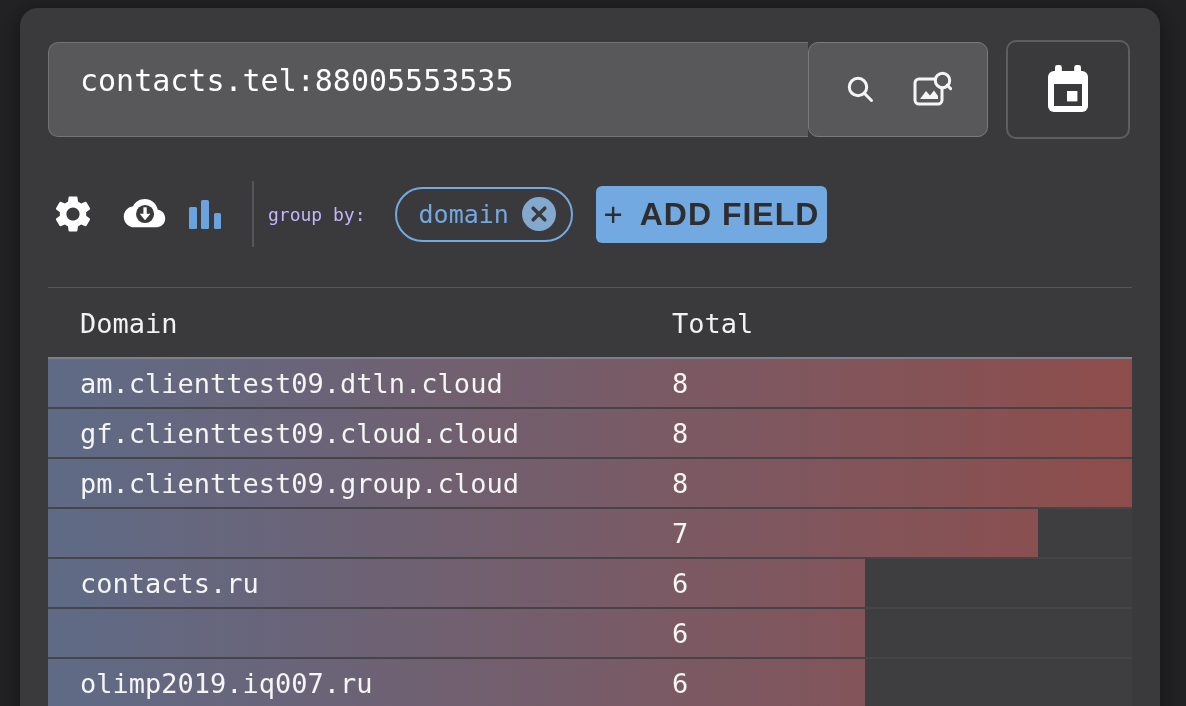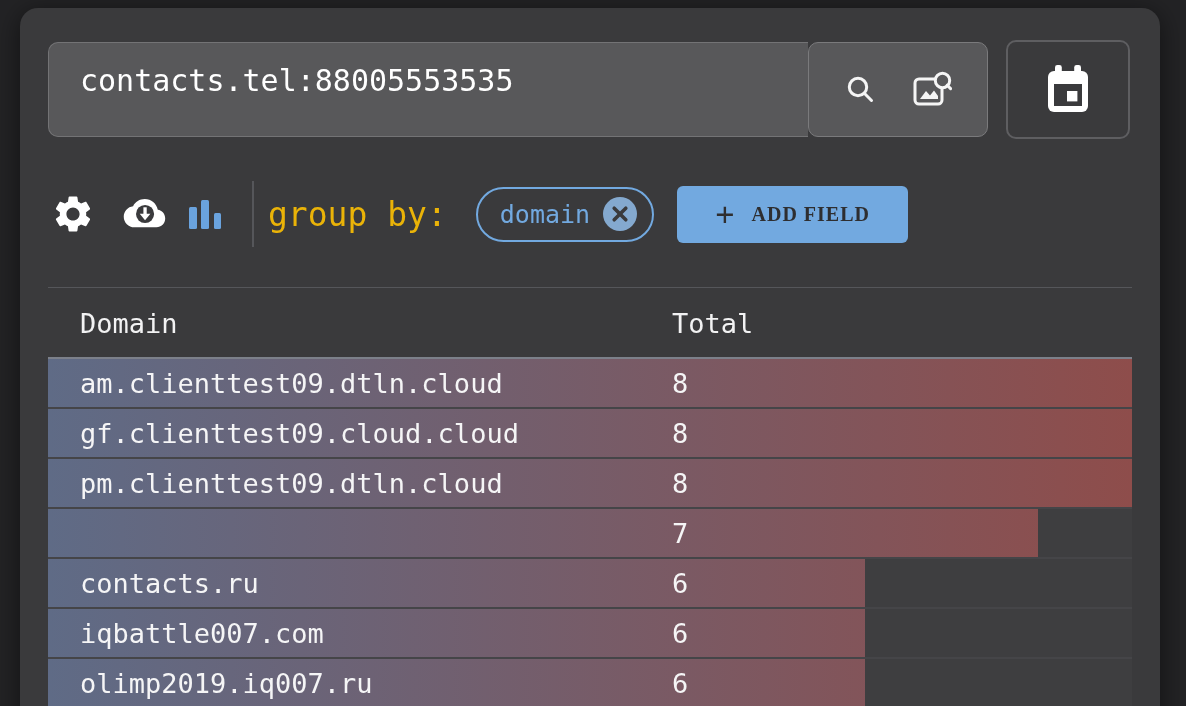--- a/index.html
+++ b/index.html
@@ -57,38 +57,38 @@
     position:absolute;left:31px;top:172px;height:68px;
     display:flex;align-items:center;
   }
   .tb-icon{margin-right:0;}
   .gap25{margin-left:25px;}
   .gap22{margin-left:22px;}
   .vdivider{
     width:2px;height:66px;background:#55565a;margin-left:30px;flex:none;
   }
   .groupby{
-    margin-left:14px;color:#eab308;font-size:33px;white-space:pre;
+    margin-left:14px;color:#c4b5fd;font-size:18px;white-space:pre;
   }
   .chip{
     margin-left:29px;height:55px;
     border:2px solid var(--accent);border-radius:28px;
     display:flex;align-items:center;
     padding:0 15px 0 22px;cursor:pointer;background:transparent;
   }
   .chip-label{color:var(--accent);font-size:25px;margin-right:13px;}
   .chip-x{display:flex;align-items:center;cursor:pointer;}
   .add-field{
     margin-left:23px;height:57px;width:231px;
     background:var(--accent);border:none;border-radius:6px;
     display:flex;align-items:center;justify-content:center;
     cursor:pointer;color:var(--dark-txt);
   }
   .add-field .plus{font-size:33px;font-weight:400;margin-right:17px;line-height:1;}
-  .add-field .af-label{font-size:20px;font-weight:700;letter-spacing:1px;font-family:Liberation Serif, serif;}
+  .add-field .af-label{font-size:32px;font-weight:700;letter-spacing:1px;}
   
   .table{position:absolute;left:28px;top:279px;width:1084px;}
   .thead{height:70px;border-top:1px solid #55565a;position:relative;}
   .th{
     position:absolute;top:50%;transform:translateY(-50%);
     color:var(--txt);font-size:27px;font-weight:500;
   }
   .th.c1{left:32px;} .th.c2{left:624px;text-align:right;}
   .row{
     position:relative;height:50px;background:var(--track);
@@ -200,35 +200,34 @@
           <span class="cell c1">am.clienttest09.dtln.cloud</span>
           <span class="cell c2">8</span>
         </div>
         <div class="row">
           <div class="bar" style="width: 100%; background-image: linear-gradient(90deg, rgb(95, 107, 134), rgb(142, 77, 75)); background-size: 100% 100%;"></div>
           <span class="cell c1">gf.clienttest09.cloud.cloud</span>
           <span class="cell c2">8</span>
         </div>
         <div class="row">
           <div class="bar" style="width: 100%; background-image: linear-gradient(90deg, rgb(95, 107, 134), rgb(142, 77, 75)); background-size: 100% 100%;"></div>
-          <span class="cell c1">pm.clienttest09.dtln.cloud</span>
+          <span class="cell c1">pm.clienttest09.group.cloud</span>
           <span class="cell c2">8</span>
         </div>
         <div class="row">
           <div class="bar" style="width: 91.3%; background-image: linear-gradient(90deg, rgb(95, 107, 134), rgb(142, 77, 75)); background-size: 109.529% 100%;"></div>
           <span class="cell c2">7</span>
         </div>
         <div class="row">
           <div class="bar" style="width: 75.4%; background-image: linear-gradient(90deg, rgb(95, 107, 134), rgb(142, 77, 75)); background-size: 132.626% 100%;"></div>
           <span class="cell c1">contacts.ru</span>
           <span class="cell c2">6</span>
         </div>
         <div class="row">
           <div class="bar" style="width: 75.4%; background-image: linear-gradient(90deg, rgb(95, 107, 134), rgb(142, 77, 75)); background-size: 132.626% 100%;"></div>
-          <span class="cell c1">iqbattle007.com</span>
           <span class="cell c2">6</span>
         </div>
         <div class="row">
           <div class="bar" style="width: 75.4%; background-image: linear-gradient(90deg, rgb(95, 107, 134), rgb(142, 77, 75)); background-size: 132.626% 100%;"></div>
           <span class="cell c1">olimp2019.iq007.ru</span>
           <span class="cell c2">6</span>
         </div>
       </div>
   </div>
 

